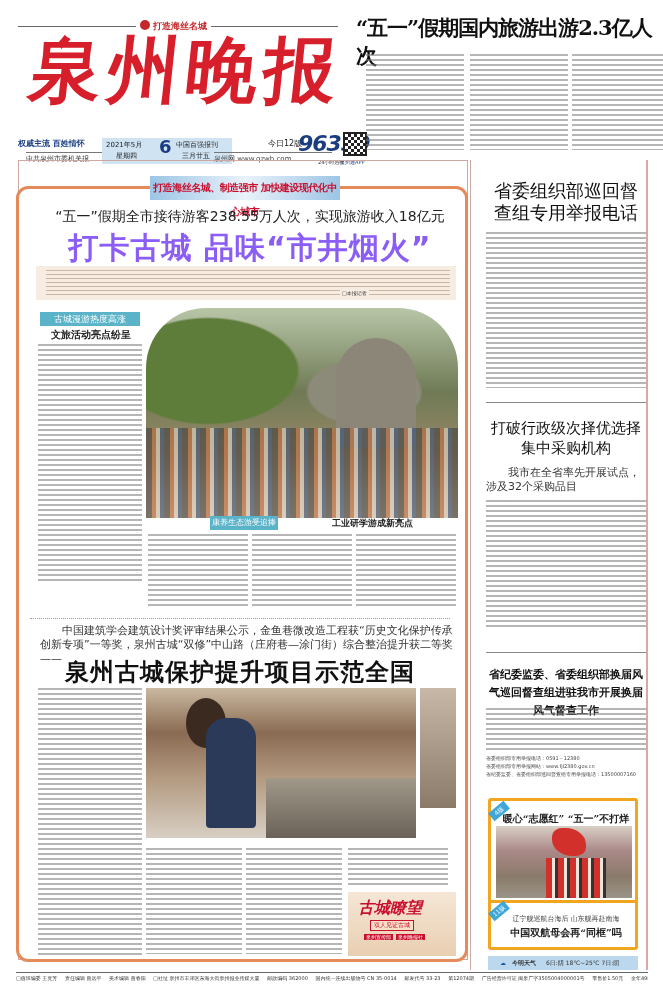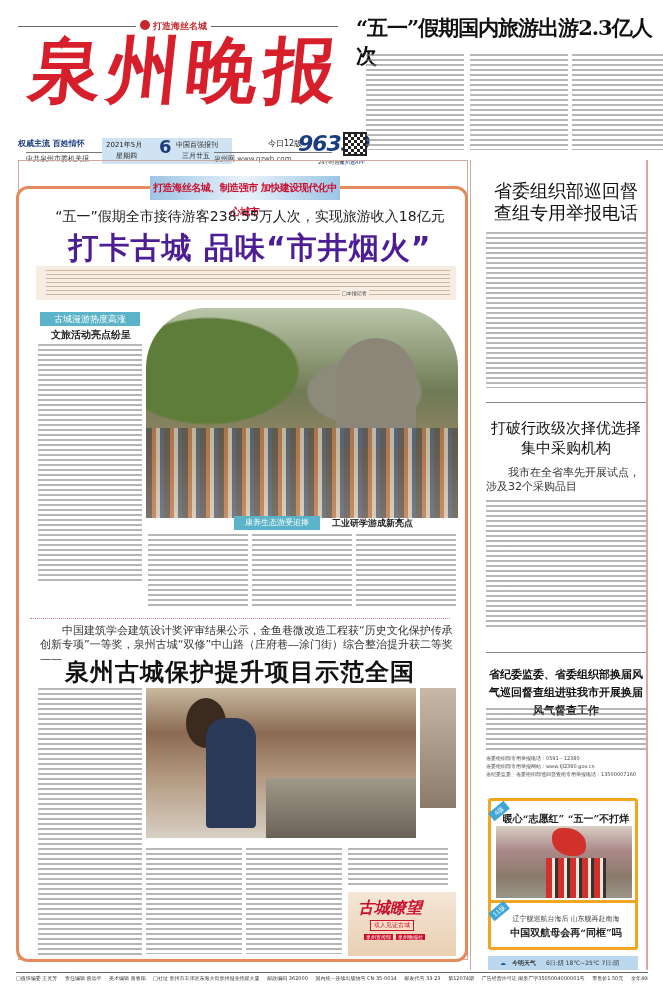--- a/index.html
+++ b/index.html
@@ -36,35 +36,35 @@
   #tr-col1 { left: 366px; }
   #tr-col2 { left: 470px; }
   #tr-col3 { left: 572px; }
 
   
   #main-box { left: 16px; top: 186px; width: 452px; height: 776px; border: 3px solid #e58a5a; border-radius: 12px; }
   #outer-frame { left: 18px; top: 160px; width: 450px; height: 800px; border: 1px solid #cfa9a0; }
   #banner { left: 150px; top: 176px; width: 190px; height: 24px; background: linear-gradient(90deg,#9cc5e6,#e9f2fa,#9cc5e6); text-align:center; }
   #banner span { font-size: 10px; color: #c8102e; font-weight: bold; line-height: 24px; letter-spacing: -0.5px; }
   #lead-sub { left: 50px; top: 208px; width: 400px; font-size: 14px; color: #222; text-align: center; }
-  #lead-title { left: 40px; top: 228px; width: 420px; font-size: 30px; font-weight: bold; color: #4c1d95; text-align: center; letter-spacing: 1px; }
+  #lead-title { left: 40px; top: 228px; width: 420px; font-size: 30px; font-weight: bold; color: #8b5cf6; text-align: center; letter-spacing: 1px; }
   #summary-box { left: 36px; top: 266px; width: 420px; height: 34px; background: #f6ece1; }
   #summary-text { left: 46px; top: 270px; width: 404px; height: 26px; }
   #byline { left: 340px; top: 290px; font-size: 5px; color: #333; background:#f6ece1; padding: 0 2px; }
 
   #sec1-tag { left: 40px; top: 312px; width: 100px; height: 14px; background: #5ab3c8; color: #fff; font-size: 9px; text-align:center; line-height: 14px; font-family: "DejaVu Serif", serif; }
   #sec1-sub { left: 38px; top: 328px; width: 106px; text-align:center; font-size: 10px; font-weight: bold; font-family: "DejaVu Serif", serif; }
   #sec1-text { left: 38px; top: 344px; width: 104px; height: 240px; }
 
   #photo1 { left: 146px; top: 308px; width: 312px; height: 210px; border-radius: 60px 60px 0 0; overflow: hidden;
     background: radial-gradient(ellipse at 70% 40%, #8c8a78 0 18%, transparent 19%), radial-gradient(ellipse at 20% 30%, #5f7d3a 0 25%, transparent 26%), linear-gradient(180deg,#b8c6a8 0%, #6f7a55 40%, #9a8868 70%, #c8b8a0 100%); }
   #photo1 .crowd { position:absolute; left:0; bottom:0; width:100%; height:90px; background: repeating-linear-gradient(90deg,#3a3a3a 0 6px,#c76a3a 6px 10px,#e8e0d0 10px 14px,#2c4a7a 14px 18px); opacity:0.55; }
   #photo1 .statue { position:absolute; left:190px; top:30px; width:80px; height:110px; border-radius:40px 40px 10px 10px; background:#8b8677; }
 
-  #sec2-tag { left: 234px; top: 516px; width: 86px; height: 14px; background: #5ab3c8; color:#fff; font-size: 8px; text-align:center; line-height: 14px; font-family: Liberation Serif, serif; }
+  #sec2-tag { left: 210px; top: 516px; width: 68px; height: 14px; background: #5ab3c8; color:#fff; font-size: 8px; text-align:center; line-height: 14px; font-family: Liberation Serif, serif; }
   #sec2-sub { left: 316px; top: 516px; font-size: 9px; font-weight: bold; font-family: "DejaVu Serif", serif; line-height:14px;margin-left:16px; }
   .sec2-col { top: 534px; width: 100px; height: 74px; }
   #s2c1 { left: 148px; } #s2c2 { left: 252px; } #s2c3 { left: 356px; }
 
   #dotted { left: 30px; top: 618px; width: 420px; border-top: 1px dotted #c88; }
   #lead2 { left: 40px; top: 624px; width: 415px; font-size: 11px; line-height: 14px; color: #333; text-indent: 2em; }
   #lead2-title { left: 60px; top: 656px; width: 360px; font-size: 24px; font-weight: bold; color: #111; font-family: "DejaVu Serif", serif; text-align:center; letter-spacing: 1px; }
   #s3-text1 { left: 38px; top: 688px; width: 104px; height: 270px; }
   #photo2 { left: 146px; top: 688px; width: 270px; height: 150px; background: linear-gradient(180deg,#c9b9a0 0%, #8a6a52 30%, #b39a80 60%, #d8cfc4 100%); overflow:hidden; }
   #photo2 .girl { position:absolute; left:60px; top:30px; width:50px; height:110px; border-radius:20px 20px 4px 4px; background:#2c3a5a; }

